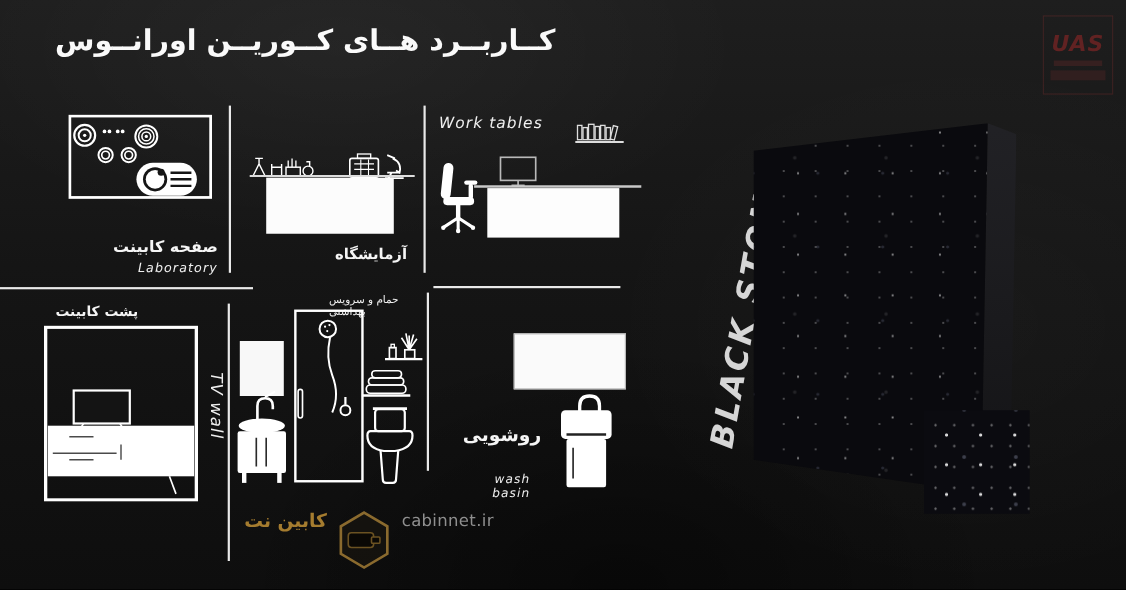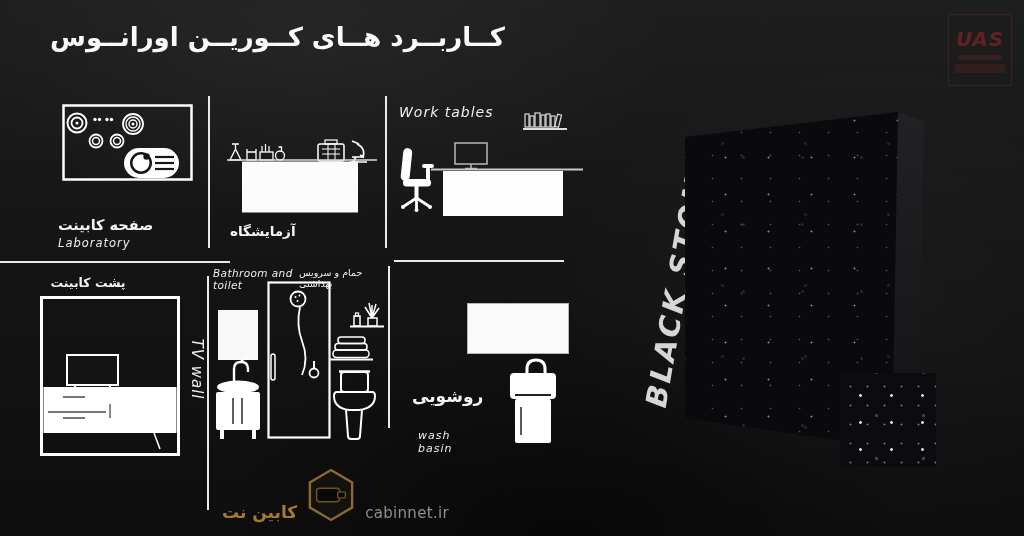--- a/index.html
+++ b/index.html
@@ -25,21 +25,21 @@
   }
   .wm-text{font-weight:900;font-style:italic;font-size:20px;letter-spacing:1px;color:rgba(165,40,40,0.5);}
   .wm-bar1{width:70%;height:5px;background:rgba(150,50,50,0.22);}
   .wm-bar2{width:82%;height:9px;background:rgba(150,50,50,0.18);}
   
   .divider{background:#e9e9e9;}
   
   .fa{direction:rtl;}
   .lbl-fa{font-weight:700;color:#f5f5f5;}
   .script{font-style:italic;letter-spacing:1px;color:#efefef;}
-  .panel-label{text-align:left;}
+  .panel-label{text-align:right;}
   .countertop-fa{left:58px;top:217px;width:140px;font-size:14.5px;}
   .countertop-en{left:58px;top:236px;width:140px;font-size:11.5px;}
   .lab-heading{left:228px;top:108px;width:145px;text-align:center;font-size:14px;}
   .lab-fa{left:230px;top:223px;width:140px;font-size:13.5px;}
   .work-heading{left:399px;top:104px;width:150px;font-size:14px;}
   .work-fa{left:445px;top:223px;width:140px;font-size:13.5px;}
   .tv-fa{left:40px;top:275px;width:96px;font-size:12.5px;text-align:center;}
   .tvwall-rot{
     left:125px;top:358px;width:140px;height:22px;text-align:center;font-size:15px;
     transform:rotate(90deg);
@@ -79,21 +79,21 @@
       radial-gradient(circle, rgba(255,255,255,0.85) 1px, transparent 1.8px),
       radial-gradient(circle, rgba(255,255,255,0.4) 0.7px, transparent 1.4px),
       radial-gradient(circle, rgba(210,220,255,0.25) 1.2px, transparent 2.2px);
     background-size:31px 27px,17px 19px,47px 43px;
     background-position:5px 9px,2px 4px,13px 21px;
   }
   
   .mirror{background:#fafafa;}
   
   .footer-logo{
-    left:222px;top:464px;display:flex;align-items:flex-end;gap:10px;height:58px;
+    left:222px;top:464px;display:flex;align-items:flex-start;gap:10px;height:58px;
   }
   .brand-fa{color:#a57c2f;font-weight:700;font-size:17px;direction:rtl;}
   .brand-url{color:#8f8f8f;font-size:15px;letter-spacing:0.3px;}
 </style>
 </head>
 <body>
 
 <div class="poster">
 
   <div class="abs title fa">کــاربــرد هــای کــوریــن اورانــوس</div>
@@ -208,21 +208,20 @@
       <path d="M36 89 l-4 6 M69 89 l4 6"></path>
       <path d="M114 137 l6 16"></path>
     </g>
     <rect x="3.5" y="91" width="133" height="46" fill="#fff"></rect>
     <g stroke="#4a4a4a" stroke-width="1.3" fill="none">
       <path d="M23 101 h22 M8 116 h58 M23 122 h22 M70 108 v14"></path>
     </g>
   </svg>
   <div class="abs script tvwall-rot">TV wall</div>
 
-  <div class="abs script bath-en">Bathroom and toilet</div>
   <div class="abs fa bath-fa">حمام و سرویس بهداشتی</div>
   <svg class="abs" style="left:212px;top:280px;" width="176" height="175" viewBox="0 0 176 175">
 
     <rect x="6" y="30" width="40" height="50" fill="#f8f8f8"></rect>
 
     <g fill="none" stroke="#fff">
       <path d="M22 102 v-13 q0 -7 7 -7 q7 0 7 7 v3" stroke-width="2.4"></path>
       <path d="M29 81 l9 -5" stroke-width="2"></path>
     </g>
     <ellipse cx="26" cy="107" rx="21" ry="6.5" fill="#fff"></ellipse>

